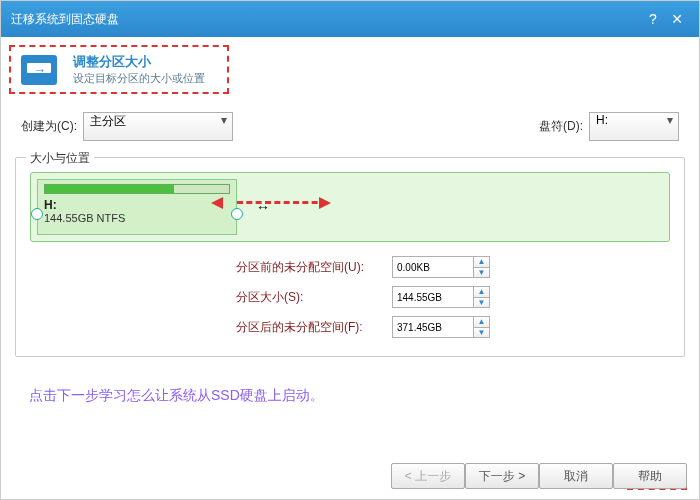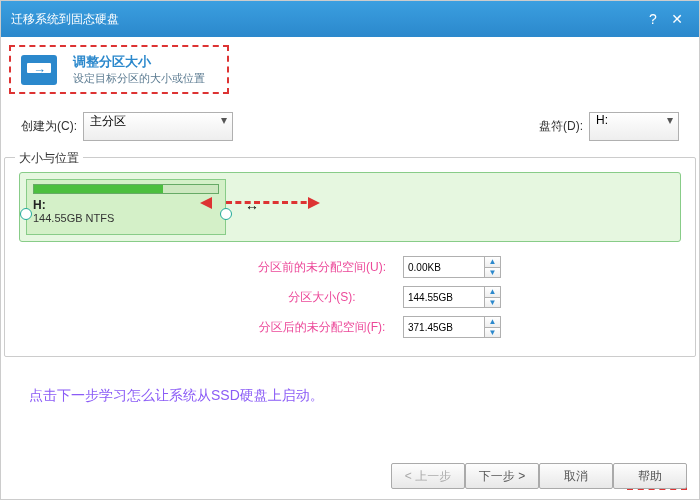--- a/index.html
+++ b/index.html
@@ -11,38 +11,38 @@
 .header-box .hicon{width:36px;height:30px;background:#2b88cc;border-radius:3px;position:relative}
 .header-box .hicon::before{content:"";position:absolute;left:6px;right:6px;top:8px;height:10px;background:#fff;border-radius:1px}
 .header-box .hicon::after{content:"→";position:absolute;left:12px;top:6px;color:#2b88cc;font-weight:bold;font-size:13px}
 .header-box .ht{color:#2b88cc;font-weight:bold;font-size:13px}
 .header-box .hs{color:#5a7a90;font-size:11px}
 .form-row{display:flex;align-items:center;margin:18px 20px 16px 20px;gap:6px}
 .form-row .lbl{font-size:12px;color:#333}
 .sel{height:29px;border:1px solid #b0b0b0;background:linear-gradient(#fff,#eee);padding:0 35px 0 6px;position:relative;display:inline-flex;align-items:flex-start;min-width:60px}
 .sel::after{content:"▾";position:absolute;right:5px;color:#555}
 .sel.wide{min-width:150px}
-.group{margin:10px 3px;border:1px solid #ccc;border-radius:2px;padding:14px 14px 18px 14px;position:relative}
+.group{margin:10px 14px;border:1px solid #ccc;border-radius:2px;padding:14px 14px 18px 14px;position:relative}
 .group .legend{position:absolute;top:-8px;left:10px;background:#fff;padding:0 4px;color:#333;font-size:12px}
 .bar-wrap{border:1px solid #8c8;border-radius:3px;background:#e6f7e0;padding:6px;position:relative;height:70px;margin-bottom:14px}
 .bar-inner{border:1px solid #8c8;background:#d4f0c8;height:56px;width:200px;padding:4px 6px;position:relative}
 .bar-fill{height:10px;background:linear-gradient(90deg,#4cbf3f 70%,#cde8c0 70%);border:1px solid #6a6;margin-bottom:4px}
 .handle{width:12px;height:12px;border:1px solid #2a9;background:#fff;border-radius:50%;position:absolute}
 .handle.l{left:-7px;top:28px}
 .handle.r{right:-7px;top:28px}
 .arrow-r{position:absolute;top:28px;left:206px;width:90px;border-top:3px dashed #d33}
 .arrow-r::before{content:"";position:absolute;left:-32px;top:-7px;border:6px solid transparent;border-right:12px solid #d33}
 .arrow-r::after{content:"";position:absolute;right:-10px;top:-7px;border:6px solid transparent;border-left:12px solid #d33}
 .arrow-mid{position:absolute;left:19px;top:-7px;width:12px;height:12px}
 .arrow-mid::before{content:"↔";color:#000;font-size:14px;font-weight:bold}
 .plabel{font-weight:bold;color:#222;font-size:12px}
 .psize{color:#333;font-size:11px}
 .field-rows{display:flex;flex-direction:column;gap:8px;align-items:flex-end;padding-right:180px}
 .field-row{display:flex;align-items:center;gap:6px}
-.field-row .flbl{width:150px;text-align:center;color:#ec4899}
+.field-row .flbl{width:150px;text-align:left;color:#7f1d1d}
 .spin{display:flex;align-items:stretch;border:1px solid #b0b0b0;height:22px}
 .spin input{border:none;width:80px;padding:0 4px;outline:none;font-size:10px}
 .spin .btns{width:16px;display:flex;flex-direction:column;border-left:1px solid #b0b0b0}
 .spin .btns span{flex:1;display:flex;align-items:center;justify-content:center;font-size:8px;color:#2b88cc;background:linear-gradient(#fff,#eee);cursor:pointer}
 .spin .btns span:first-child{border-bottom:1px solid #b0b0b0}
 .hint{margin:30px 20px 0 28px;color:#8b5cf6;font-size:14px}
 .footer{position:absolute;bottom:10px;left:0;right:0;display:flex;justify-content:flex-end;padding:0 12px;align-items:center}
 .btn{height:26px;min-width:74px;border:1px solid #aaa;background:linear-gradient(#fdfdfd,#e8e8e8);color:#555;display:inline-flex;align-items:center;justify-content:center;cursor:pointer;border-radius:2px}
 .btn.disabled{color:#aaa}
 .wm{position:absolute;right:60px;bottom:11px;color:#bcbcbc;font-size:13px;letter-spacing:1px;pointer-events:none}

